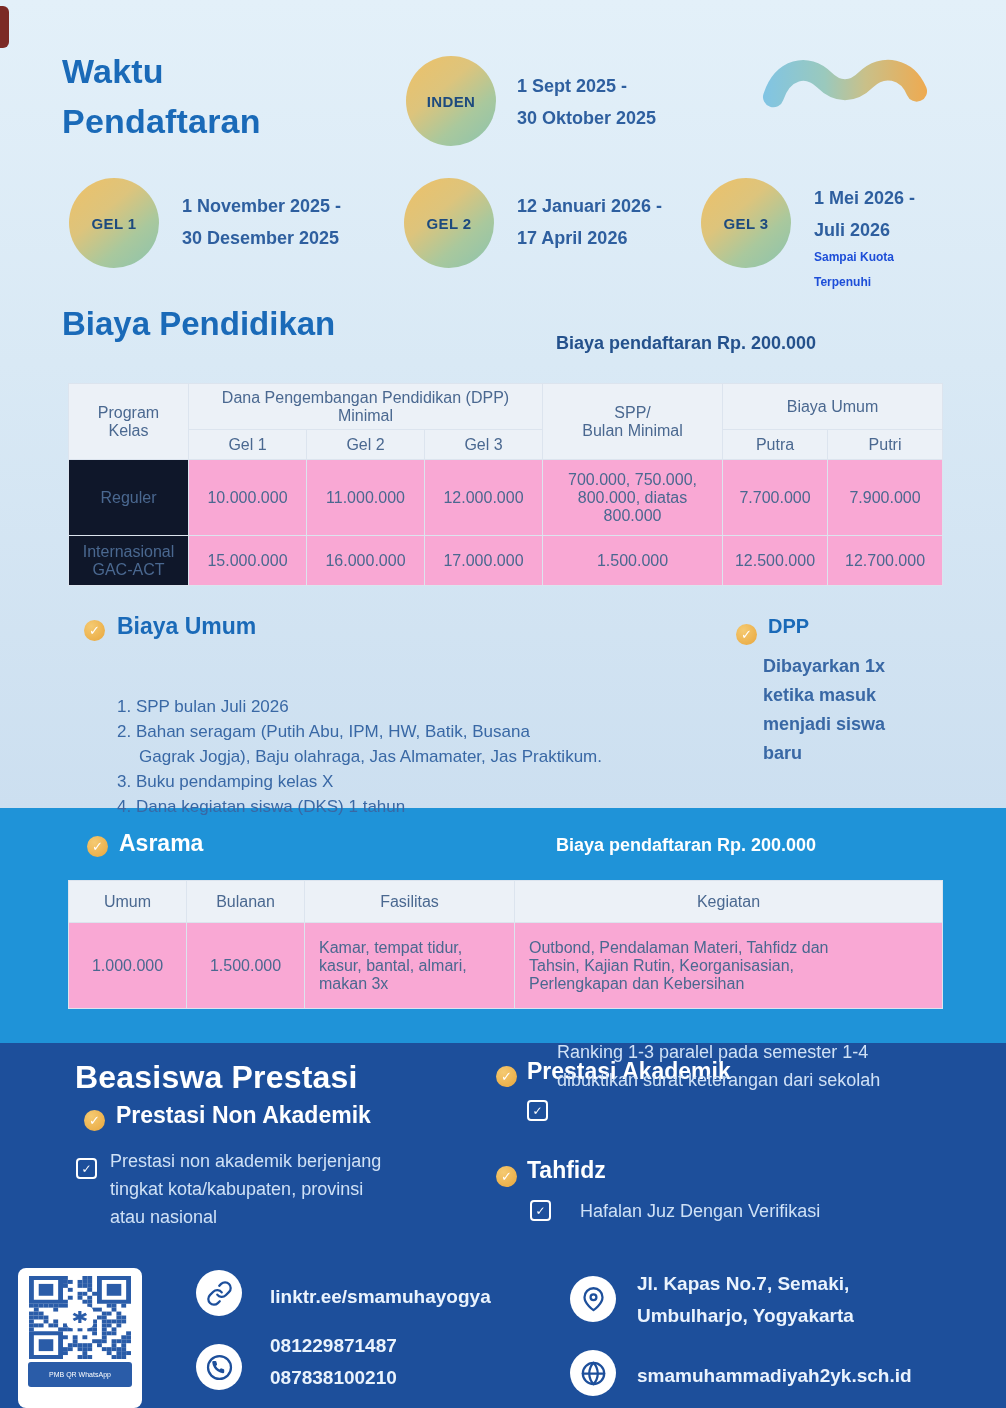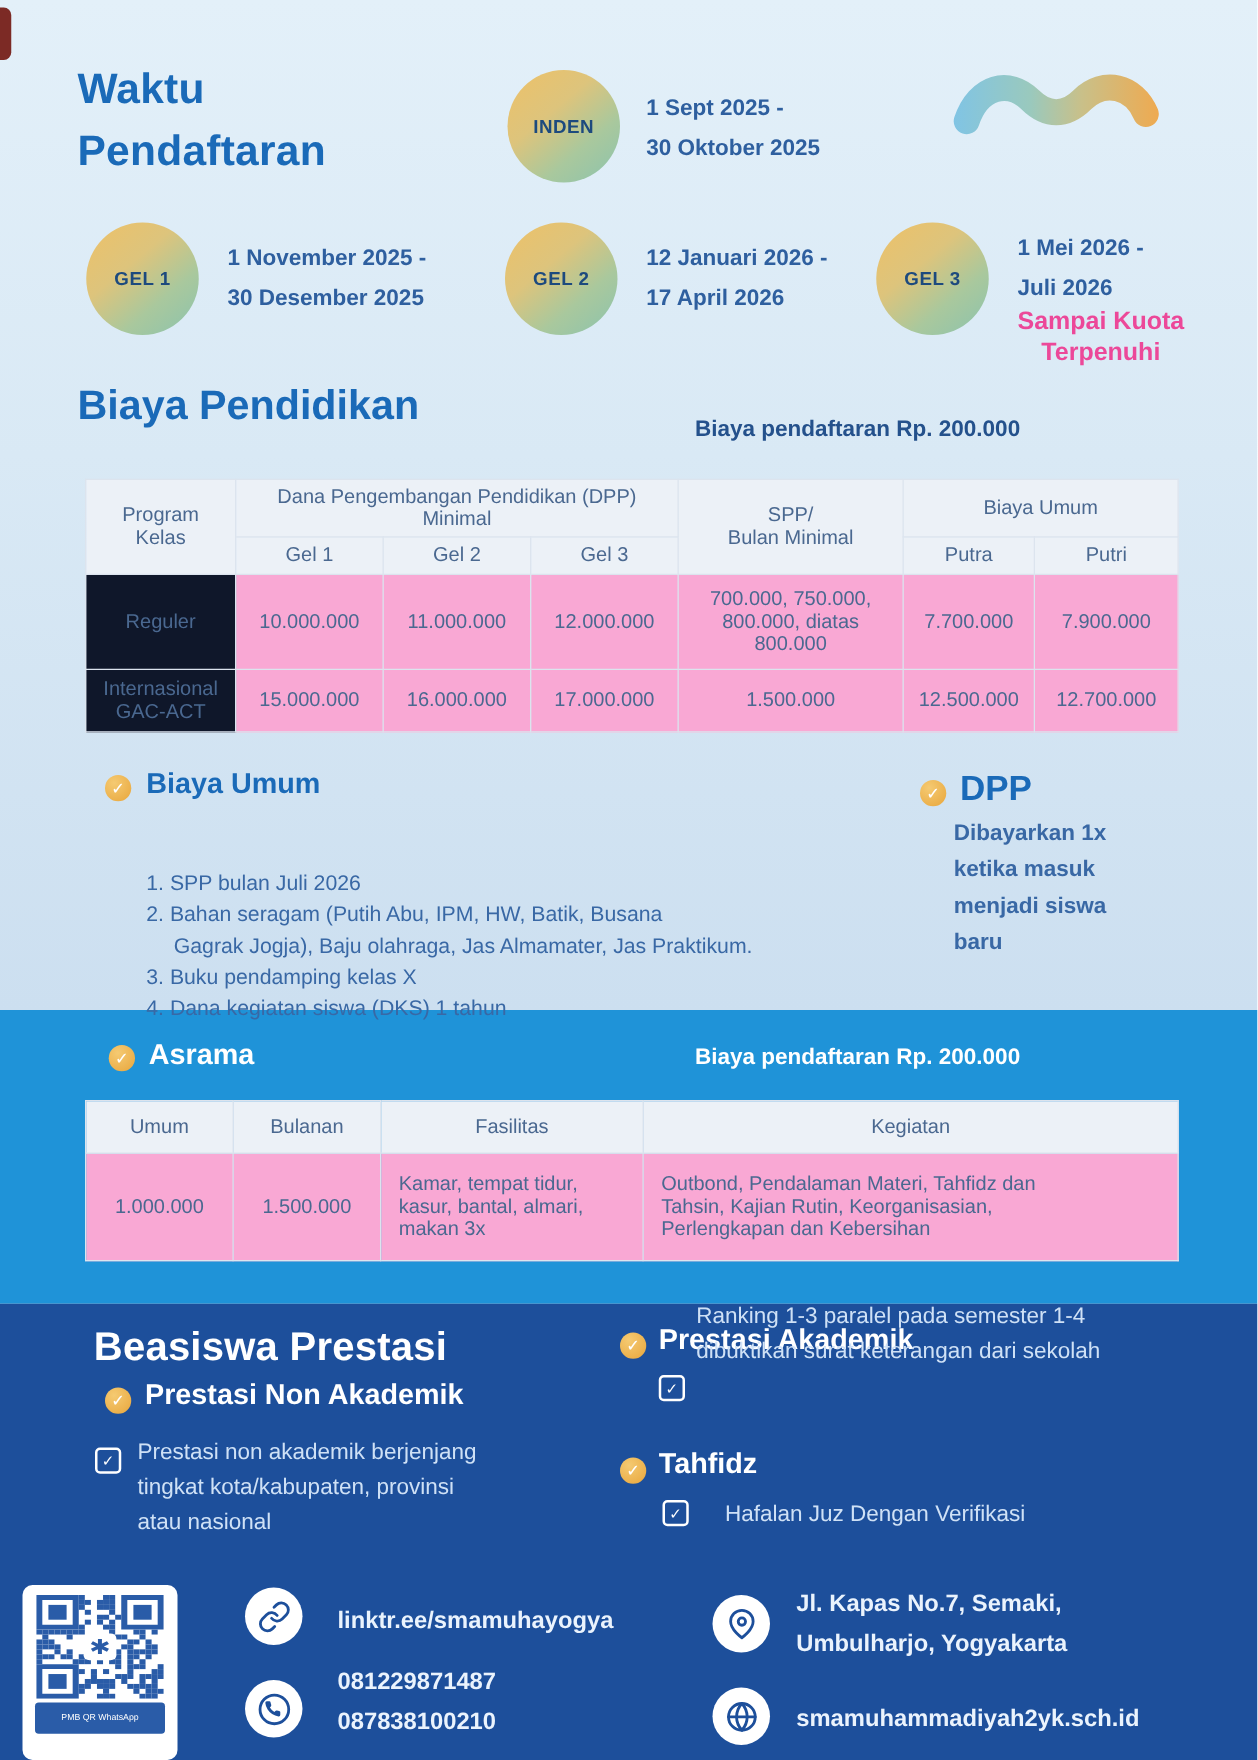--- a/index.html
+++ b/index.html
@@ -14,21 +14,21 @@
   .band-bot{position:absolute;left:0;top:1043px;width:1006px;height:365px;background:#1d4f9b;}
   .corner-accent{position:absolute;left:0;top:6px;width:9px;height:42px;background:#7c2a25;
                  border-radius:0 6px 6px 0;}
 
   
   .h1{position:absolute;font-size:34px;line-height:50px;font-weight:800;color:#1a6ab8;letter-spacing:.2px;}
   .h2{position:absolute;font-size:33px;font-weight:800;color:#1a6ab8;}
   .h3{position:absolute;font-size:23px;font-weight:800;color:#1a6ab8;}
   .h3w{position:absolute;font-size:23px;font-weight:800;color:#ffffff;}
   .dates{position:absolute;font-size:18px;line-height:32px;font-weight:600;color:#2e5f9f;}
-  .note{position:absolute;font-size:20px;line-height:25px;font-weight:600;color:#ec4899;text-align:center;}
+  .note{position:absolute;font-size:12px;line-height:25px;font-weight:600;color:#1d4ed8;}
   .fee{position:absolute;font-size:18px;font-weight:700;color:#24518c;}
   .feew{position:absolute;font-size:18px;font-weight:700;color:#ffffff;}
 
   
   .bubble{position:absolute;width:90px;height:90px;border-radius:50%;
           background:linear-gradient(140deg,#eec168 0%,#ddc47c 38%,#a9c89d 68%,#8bc3ae 100%);
           display:flex;align-items:center;justify-content:center;
           font-size:15px;font-weight:800;color:#1d4a7e;letter-spacing:.4px;}
 
   
@@ -182,21 +182,21 @@
     <div class="bu-item" data-bind="biaya_pendidikan.biaya_umum.items.0">1. SPP bulan Juli 2026</div>
     <div class="bu-item" data-bind="biaya_pendidikan.biaya_umum.items.1">2. Bahan seragam (Putih Abu, IPM, HW, Batik, Busana
 Gagrak Jogja), Baju olahraga, Jas Almamater, Jas Praktikum.</div>
     <div class="bu-item" data-bind="biaya_pendidikan.biaya_umum.items.2">3. Buku pendamping kelas X</div>
     <div class="bu-item" data-bind="biaya_pendidikan.biaya_umum.items.3">4. Dana kegiatan siswa (DKS) 1 tahun</div>
   </div>
 
   <div class="chk" style="left:736px;top:624px;">
     <span data-bind="icons.check">✓</span>
   </div>
-  <div class="h3" style="left:768px;top:615px;font-size:28px;" data-bind="biaya_pendidikan.dpp.title">DPP</div>
+  <div class="h3" style="left:768px;top:615px;font-size:20px;" data-bind="biaya_pendidikan.dpp.title">DPP</div>
   <div class="dates" style="left:763px;top:652px;font-size:18px;line-height:29px;color:#3968a5;" data-bind="biaya_pendidikan.dpp.text">Dibayarkan 1x
 ketika masuk
 menjadi siswa
 baru</div>
 
   <div class="chk" style="left:87px;top:836px;">
     <span data-bind="icons.check">✓</span>
   </div>
   <div class="h3w" style="left:119px;top:830px;" data-bind="asrama.title">Asrama</div>
   <div class="feew" style="left:556px;top:835px;" data-bind="asrama.registration_fee">Biaya pendaftaran Rp. 200.000</div>

